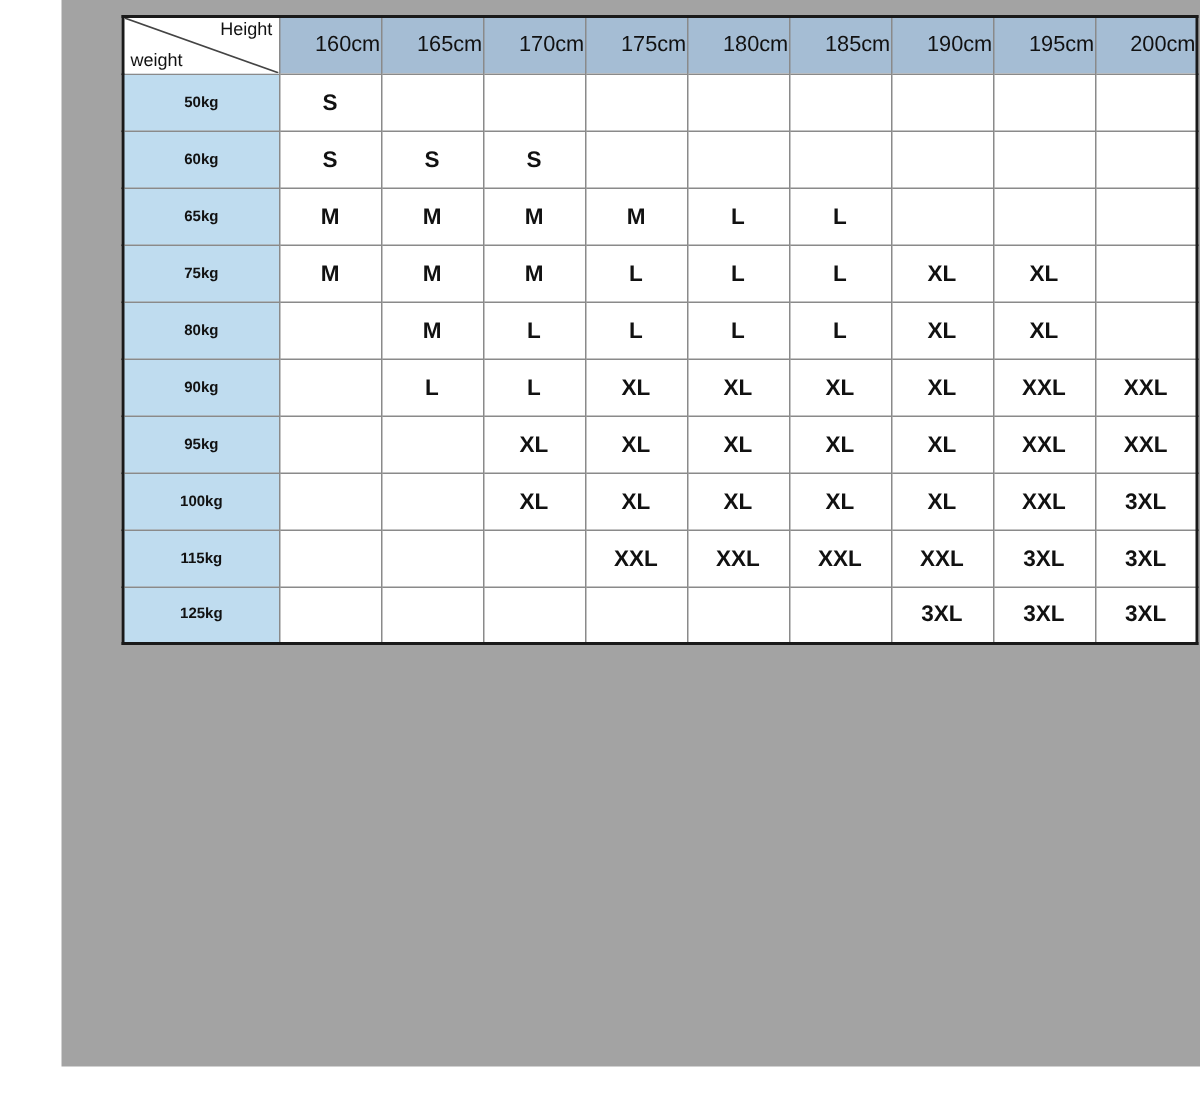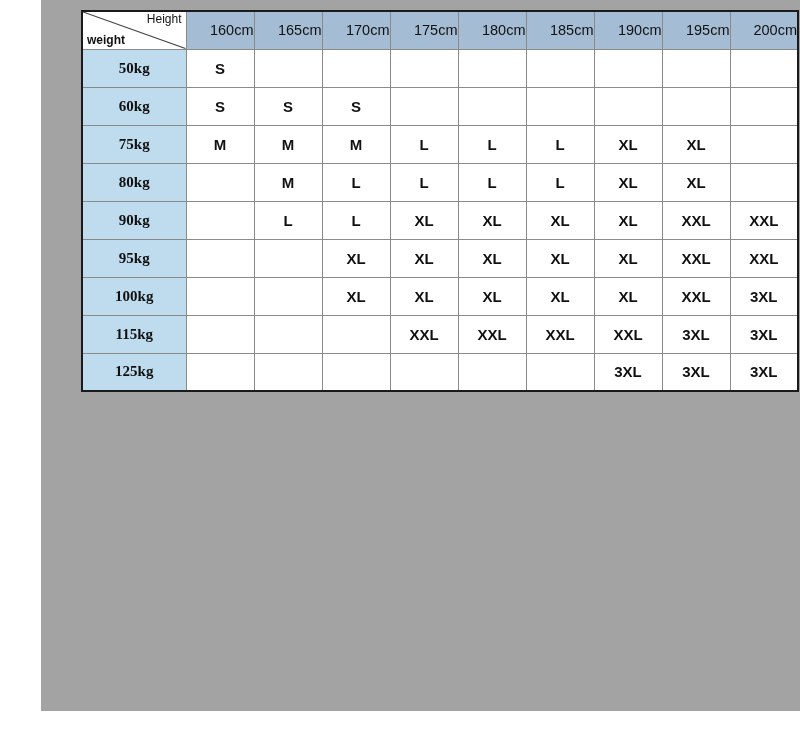--- a/index.html
+++ b/index.html
@@ -45,22 +45,21 @@
   #size-table th.col-head {
     background: #a5bdd4;
     font-weight: normal;
     font-size: 14.5px;
     text-align: right;
   }
   #size-table th.row-head {
     background: #bfdcef;
     width: 104px;
     font-weight: bold;
-    font-size: 15px;
-    font-family: Liberation Serif, serif;
+    font-size: 10px;
   }
   th.corner {
     position: relative;
     width: 104px;
     height: 38px;
     background: #f6dfdf;
     padding: 0;
     overflow: hidden;
   }
   th.corner .diag {
@@ -75,21 +74,21 @@
     font-size: 12px;
     font-weight: normal;
     color: #111;
     line-height: 1.1;
   }
   th.corner .lbl-w {
     position: absolute;
     left: 4px;
     bottom: 1px;
     font-size: 12px;
-    font-weight: bold;
+    font-weight: normal;
     color: #111;
     line-height: 1.1;
   }
   
   .c-empty { background: #ffffff; }
   .c-S   { background: #f6dfdf; }
   .c-M   { background: #f2f0ae; }
   .c-L   { background: #93c4a0; }
   .c-XL  { background: #ecc653; }
   .c-XXL { background: #2b7a5e; }
@@ -139,20 +138,32 @@
           <td class="c-S">S</td>
           <td class="c-S">S</td>
           <td class="c-empty"></td>
           <td class="c-empty"></td>
           <td class="c-empty"></td>
           <td class="c-empty"></td>
           <td class="c-empty"></td>
           <td class="c-empty"></td>
         </tr>
         <tr>
+          <th class="row-head">65kg</th>
+          <td class="c-M">M</td>
+          <td class="c-M">M</td>
+          <td class="c-M">M</td>
+          <td class="c-M">M</td>
+          <td class="c-L">L</td>
+          <td class="c-L">L</td>
+          <td class="c-empty"></td>
+          <td class="c-empty"></td>
+          <td class="c-empty"></td>
+        </tr>
+        <tr>
           <th class="row-head">75kg</th>
           <td class="c-M">M</td>
           <td class="c-M">M</td>
           <td class="c-M">M</td>
           <td class="c-L">L</td>
           <td class="c-L">L</td>
           <td class="c-L">L</td>
           <td class="c-XL">XL</td>
           <td class="c-XL">XL</td>
           <td class="c-empty"></td>

